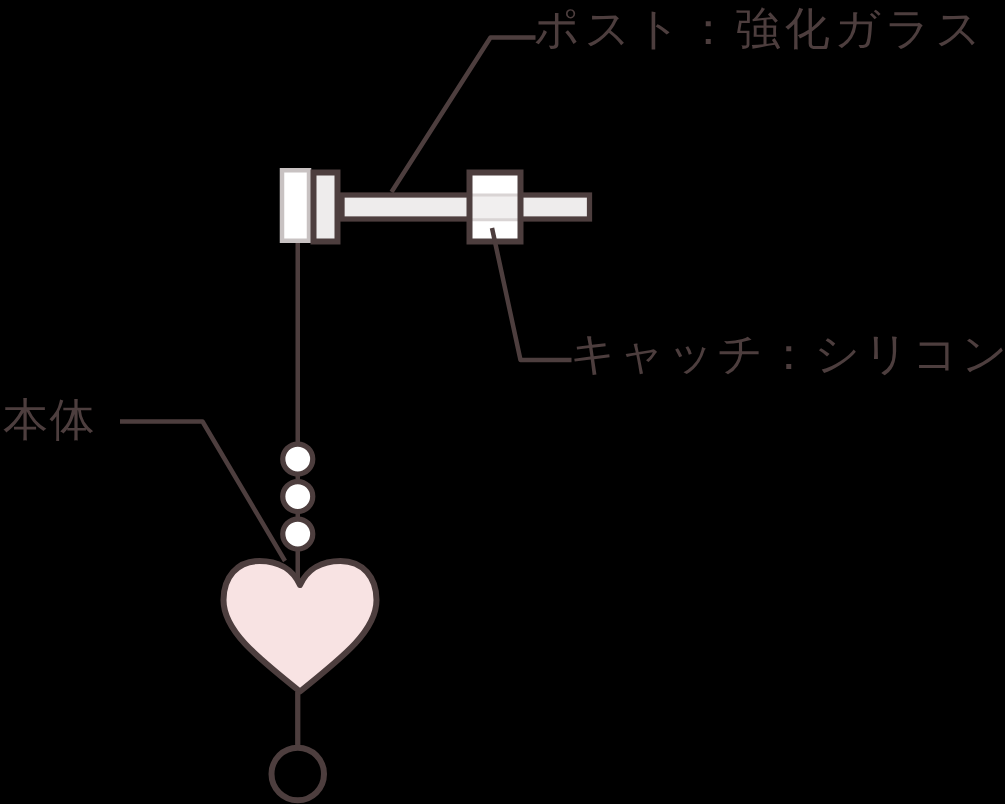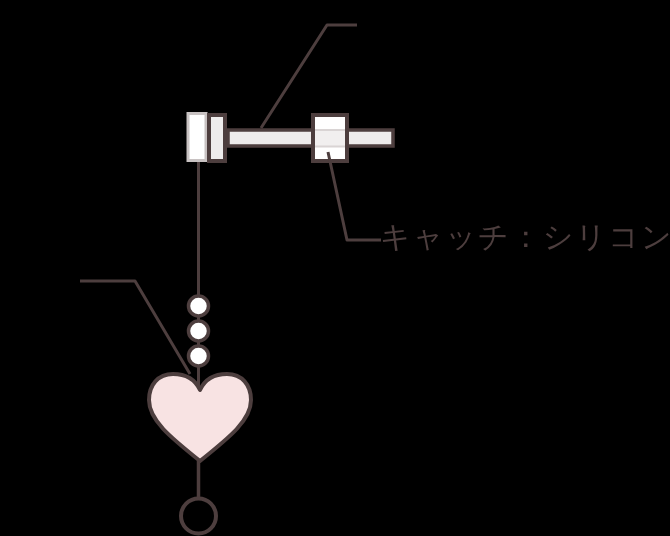--- a/index.html
+++ b/index.html
@@ -80,17 +80,19 @@
              C 158 374, 149 385, 149 400
              C 149 420, 170 437, 200 461
              C 230 437, 251 420, 251 400
              C 251 385, 242 374, 227 374
              C 215 374, 205 379, 200 390 Z" stroke-width="4" stroke-linejoin="round" class="fill-heart stroke-dark"></path>
 
     <line x1="198.5" y1="461" x2="198.5" y2="499" stroke-width="3.5" class="stroke-dark"></line>
     <circle cx="198.5" cy="516" r="17.5" stroke-width="4" class="fill-none stroke-dark"></circle>
   </svg>
 
+  <div class="label label-post">ポスト：強化ガラス</div>
 
   <div class="label label-catch">キャッチ：シリコン</div>
 
+  <div class="label label-body">本体</div>
 
 </div>
 
 </body></html>

